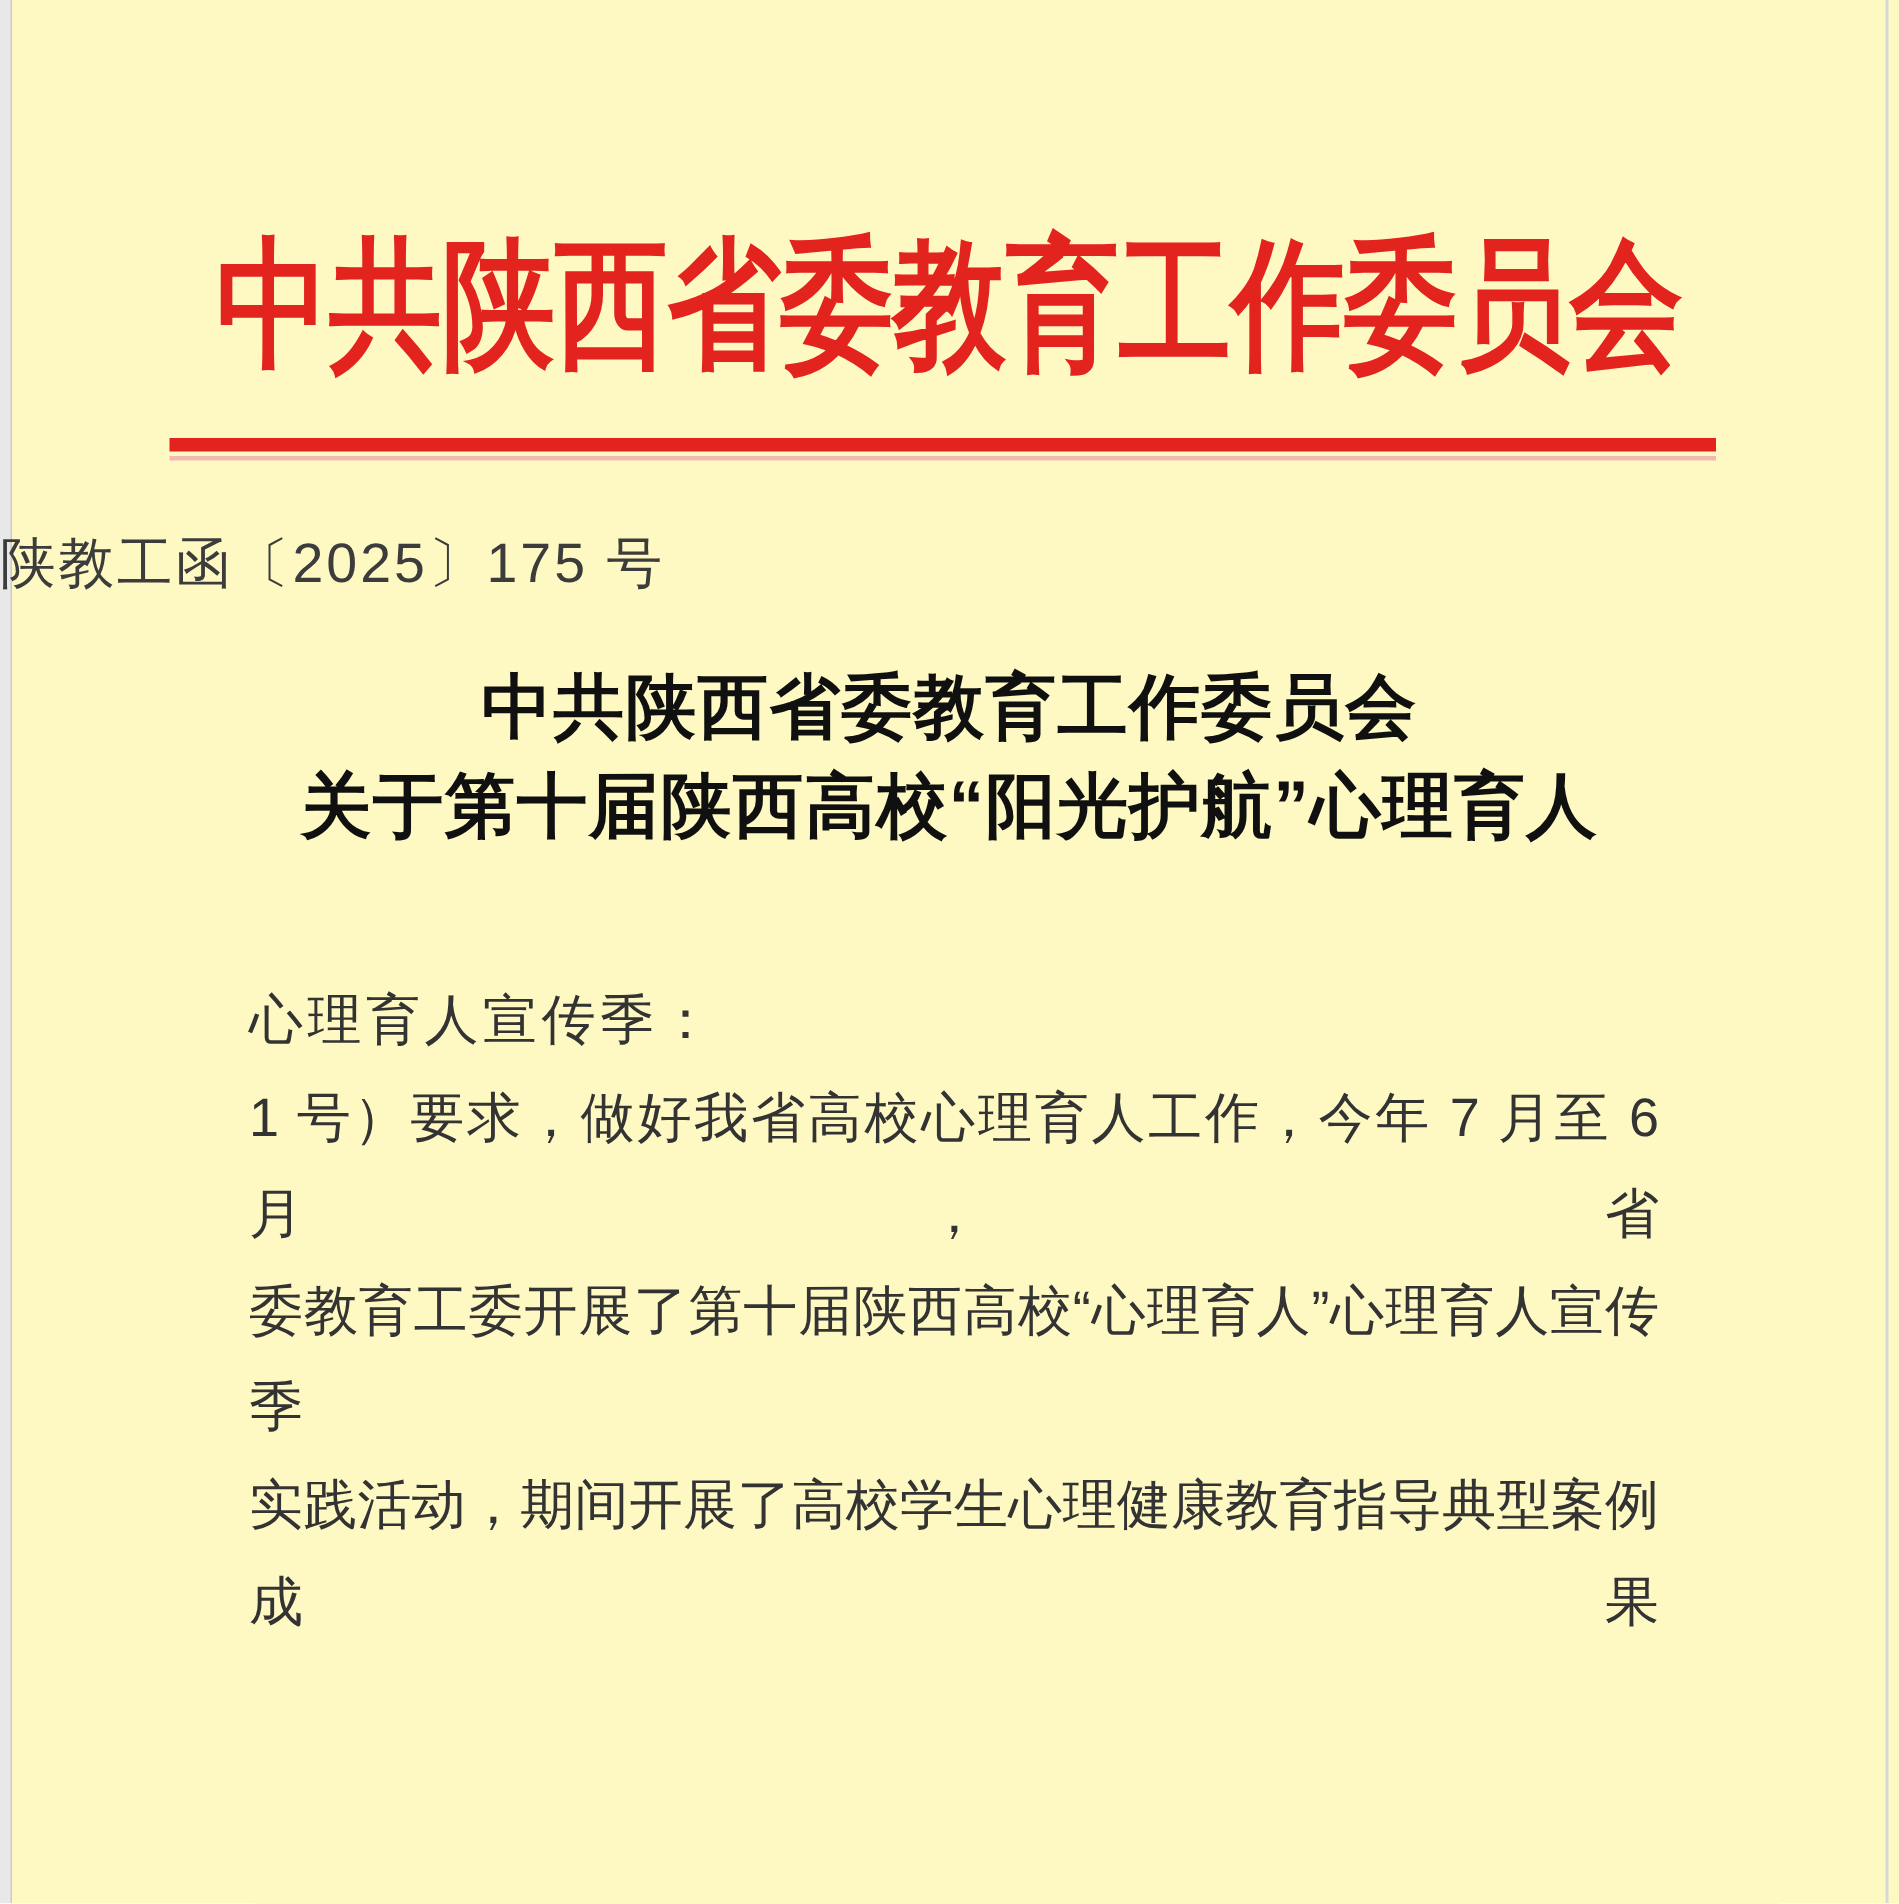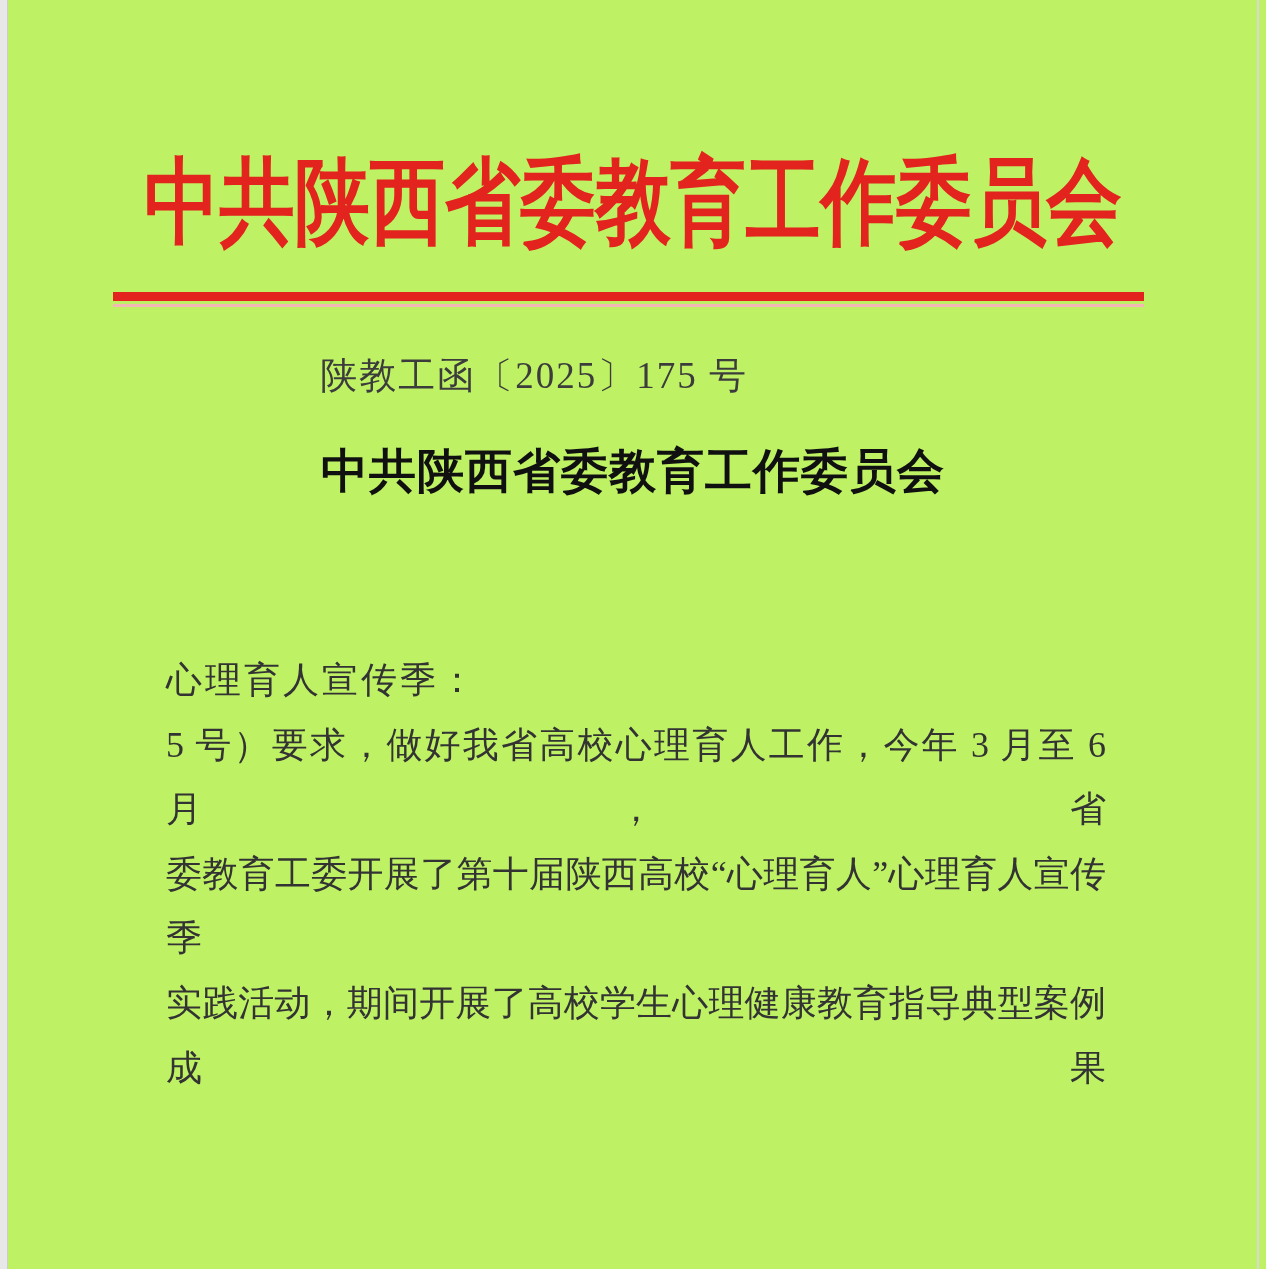--- a/index.html
+++ b/index.html
@@ -1,39 +1,39 @@
 <!DOCTYPE html>
 <html lang="zh"><head>
 <meta charset="utf-8">
 <style>
   html,body{margin:0;padding:0;background:#ffffff;}
   .page{
     position:relative;width:1266px;height:1269px;margin:0 auto;
-    background:#bef264;overflow:hidden;
-    font-family:Liberation Serif, serif;
+    background:#fef9c3;overflow:hidden;
+    font-family:Liberation Sans, sans-serif;
   }
   
   .edge-left{position:absolute;left:0;top:0;width:7px;height:100%;
     background:#e8e8e8;border-right:1px solid #cccccc;}
   .edge-right{position:absolute;left:1257px;top:0;width:2px;height:100%;background:#d8d8d8;}
 
   
   .letterhead{position:absolute;top:152px;left:0;width:100%;text-align:center;}
   .letterhead span{
     display:inline-block;font-size:94px;line-height:1.08;font-weight:bold;
     color:#e3231d;white-space:nowrap;
     transform:scaleX(0.80);transform-origin:50% 50%;
   }
   
   .rule-main{position:absolute;top:292px;left:113px;width:1031px;height:9px;background:#e3231d;}
   .rule-echo{position:absolute;top:304px;left:113px;width:1031px;height:3px;background:#f3b7b4;}
 
   
   .doc-number{position:absolute;top:351px;left:0;width:1068px;
-    text-align:center;font-size:37px;color:#3c3c3c;letter-spacing:2px;white-space:nowrap;}
+    text-align:left;font-size:37px;color:#3c3c3c;letter-spacing:2px;white-space:nowrap;}
 
   
   .title{position:absolute;top:438px;left:0;width:100%;text-align:center;
     font-weight:bold;color:#101010;font-size:47px;line-height:66px;letter-spacing:1px;}
 
   
   .body-text{position:absolute;top:648px;left:166px;width:940px;
     font-size:36px;line-height:64.6px;color:#333333;}
   .line{width:100%;}
   .j{text-align:justify;text-align-last:justify;-moz-text-align-last:justify;text-justify:inter-character;}
@@ -52,23 +52,24 @@
     <span>中共陕西省委教育工作委员会</span>
   </div>
 
   <div class="rule-main"></div>
   <div class="rule-echo"></div>
 
   <div class="doc-number">陕教工函〔2025〕175 号</div>
 
   <div class="title">
     <div>中共陕西省委教育工作委员会</div>
+    <div>关于第十届陕西高校“阳光护航”心理育人</div>
   </div>
 
   <div class="body-text">
     <div class="line salutation">心理育人宣传季：</div>
-    <div class="line j">5 号）要求，做好我省高校心理育人工作，今年 3 月至 6 月，省</div>
+    <div class="line j">1 号）要求，做好我省高校心理育人工作，今年 7 月至 6 月，省</div>
     <div class="line j">委教育工委开展了第十届陕西高校“心理育人”心理育人宣传季</div>
     <div class="line j">实践活动，期间开展了高校学生心理健康教育指导典型案例成果</div>
 
   </div>
 
 </div>
 
 </body></html>

